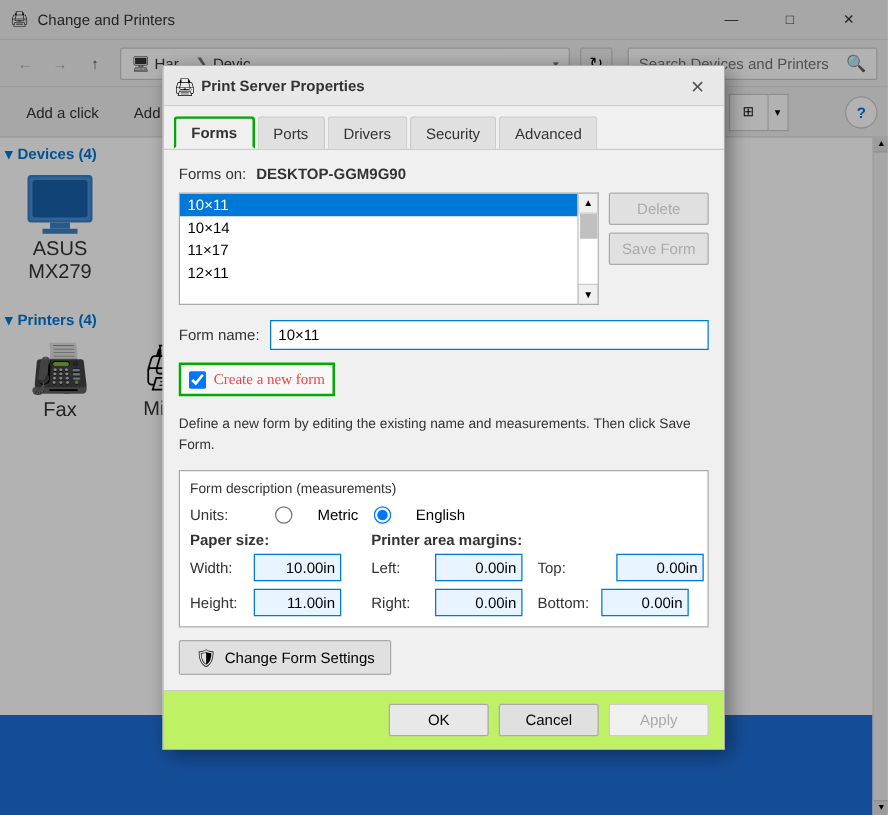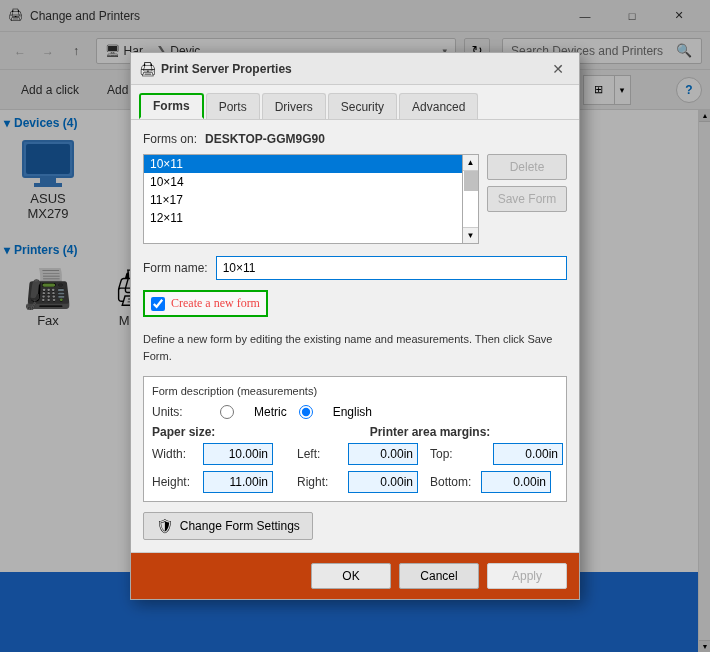--- a/index.html
+++ b/index.html
@@ -32,21 +32,21 @@
     .toolbar-dropdown { width: 16px; height: 30px; border: 1px solid #ccc; background: #fff; cursor: pointer; display: flex; align-items: center; justify-content: center; font-size: 9px; border-left: none; }
     .toolbar-help { margin-left: auto; width: 26px; height: 26px; border-radius: 50%; border: 1px solid #ccc; background: #fff; cursor: pointer; display: flex; align-items: center; justify-content: center; font-size: 12px; font-weight: bold; color: #0078d7; }
 
     
     .main-content { display: flex; height: calc(652px - 32px - 38px - 40px); }
 
     
     .section-header { font-size: 12px; color: #0078d7; font-weight: 600; padding: 6px 4px 2px; display: flex; align-items: center; gap: 4px; cursor: pointer; }
     .section-content { display: flex; flex-wrap: wrap; gap: 8px; padding: 4px 8px 12px; }
     .device-item { display: flex; flex-direction: column; align-items: center; width: 80px; cursor: pointer; padding: 4px; border-radius: 2px; }
-    .device-label { font-size: 13px; text-align: center; color: #333; }
+    .device-label { font-size: 16px; text-align: center; color: #333; }
 
     
     .modal-overlay { position: fixed; top: 0; left: 0; width: 710px; height: 652px; background: rgba(0,0,0,0.3); z-index: 100; display: flex; align-items: center; justify-content: center; }
 
     
     .dialog { background: #f0f0f0; border: 1px solid #aaa; box-shadow: 4px 4px 16px rgba(0,0,0,0.4); width: 450px; border-radius: 0; }
     .dialog-title-bar { background: #e8e8e8; height: 32px; display: flex; align-items: center; padding: 0 8px; border-bottom: 1px solid #ccc; user-select: none; }
     .dialog-title-icon { width: 16px; height: 16px; margin-right: 6px; font-size: 14px; }
     .dialog-title-text { font-size: 12px; color: #333; flex: 1; font-weight: 600; }
     .dialog-close-btn { width: 26px; height: 26px; border: none; background: transparent; cursor: pointer; font-size: 14px; color: #555; display: flex; align-items: center; justify-content: center; border-radius: 2px; }
@@ -104,21 +104,21 @@
     .size-row { display: flex; align-items: center; gap: 6px; }
     .size-label { font-size: 12px; color: #333; width: 45px; }
     .size-input { width: 70px; height: 22px; border: 1px solid #0078d7; padding: 0 4px; font-size: 12px; outline: none; text-align: right; background: #e8f4ff; }
 
     
     .change-btn-row { margin-top: 10px; }
     .change-btn { height: 28px; padding: 0 12px; border: 1px solid #aaa; background: #e0e0e0; cursor: pointer; font-size: 12px; border-radius: 2px; display: flex; align-items: center; gap: 6px; }
     .change-btn-icon { font-size: 14px; }
 
     
-    .dialog-footer { display: flex; justify-content: flex-end; gap: 8px; padding: 10px 12px; border-top: 1px solid #ccc; background: #c2410c; }
+    .dialog-footer { display: flex; justify-content: flex-end; gap: 8px; padding: 10px 12px; border-top: 1px solid #ccc; background: #bef264; }
     .footer-btn { width: 80px; height: 26px; border: 1px solid #aaa; background: #e0e0e0; cursor: pointer; font-size: 12px; border-radius: 2px; }
     .footer-btn.disabled { color: #aaa; cursor: default; border-color: #ccc; background: #f0f0f0; }
     .footer-btn.primary { background: #e8e8e8; }
 
     
     .blue-strip { position: absolute; bottom: 0; left: 0; right: 0; height: 80px; background: #1e6fd9; z-index: 0; }
 
     .content-wrapper { position: relative; flex: 1; overflow: hidden; }
   </style>
 </head>
@@ -298,21 +298,21 @@
               <span class="size-label">Width:</span>
               <input class="size-input" type="text" value="10.00in" style="">
             </div>
             <div class="size-row">
               <span class="size-label">Height:</span>
               <input class="size-input" type="text" value="11.00in" style="">
             </div>
           </div>
 
           <div style="margin-left:16px;">
-            <div style="font-size:12px; color:#333; font-weight:600; margin-bottom:4px;text-align:center;">Printer area margins:</div>
+            <div style="font-size:12px; color:#333; font-weight:600; margin-bottom:4px;">Printer area margins:</div>
             <div style="display:flex; gap:12px;">
 
               <div>
                 <div class="size-row" style="margin-bottom:6px;">
                   <span class="size-label">Left:</span>
                   <input class="size-input" type="text" value="0.00in" style="">
                 </div>
                 <div class="size-row">
                   <span class="size-label">Right:</span>
                   <input class="size-input" type="text" value="0.00in" style="">

